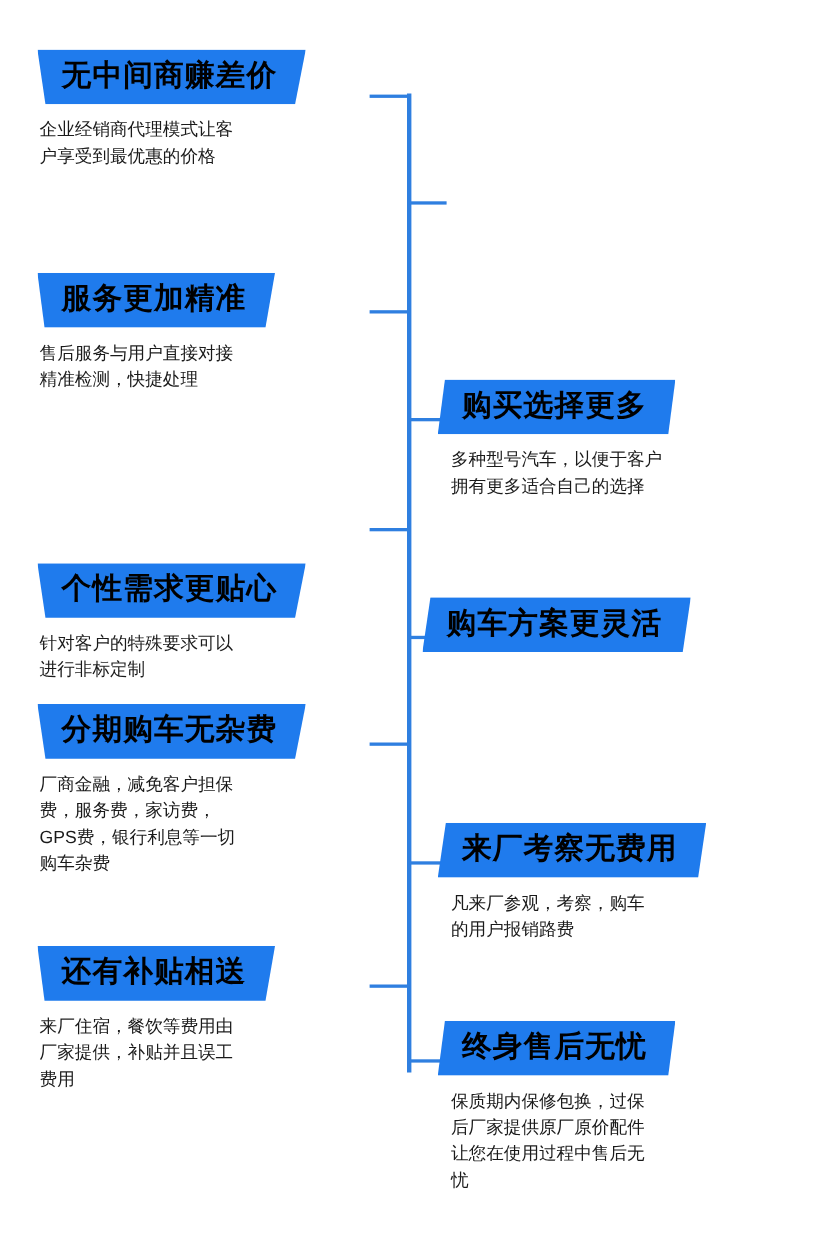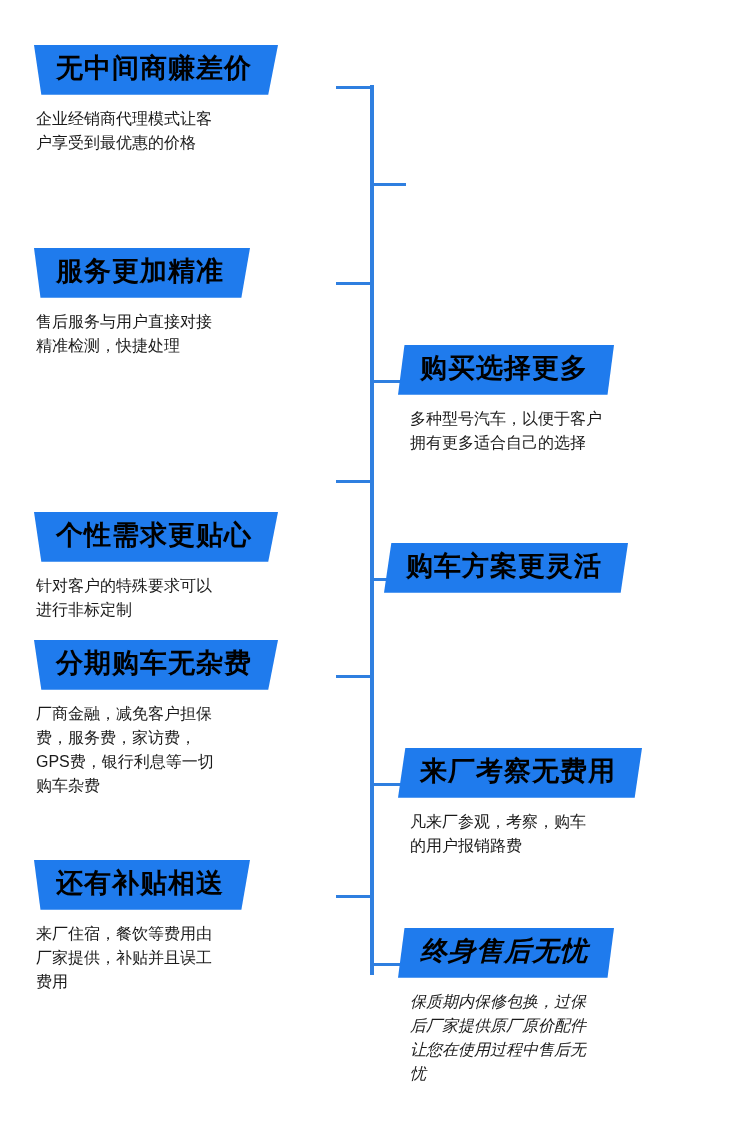--- a/index.html
+++ b/index.html
@@ -77,21 +77,21 @@
   #item-0 { left: 30px;  top: 45px;  width: 320px; }
   #item-1 { left: 30px;  top: 248px; width: 320px; }
   #item-2 { left: 30px;  top: 465px; width: 320px; margin-top: 47px; }
   #item-3 { left: 30px;  top: 640px; width: 330px; }
   #item-4 { left: 30px;  top: 860px; width: 320px; }
 
   #item-5 { left: 398px; top: 148px; width: 330px; }
   #item-6 { left: 398px; top: 345px; width: 330px; }
   #item-7 { left: 384px; top: 543px; width: 330px; }
   #item-8 { left: 398px; top: 748px; width: 330px; }
-  #item-9 { left: 398px; top: 928px; width: 330px; font-style: italic; }
+  #item-9 { left: 398px; top: 928px; width: 330px; }
 
   
   .c-l { width: 34px; left: 336px; }
   .c-r { width: 34px; left: 372px; }
 </style>
 </head>
 <body>
 
 <div id="infographic">
 

